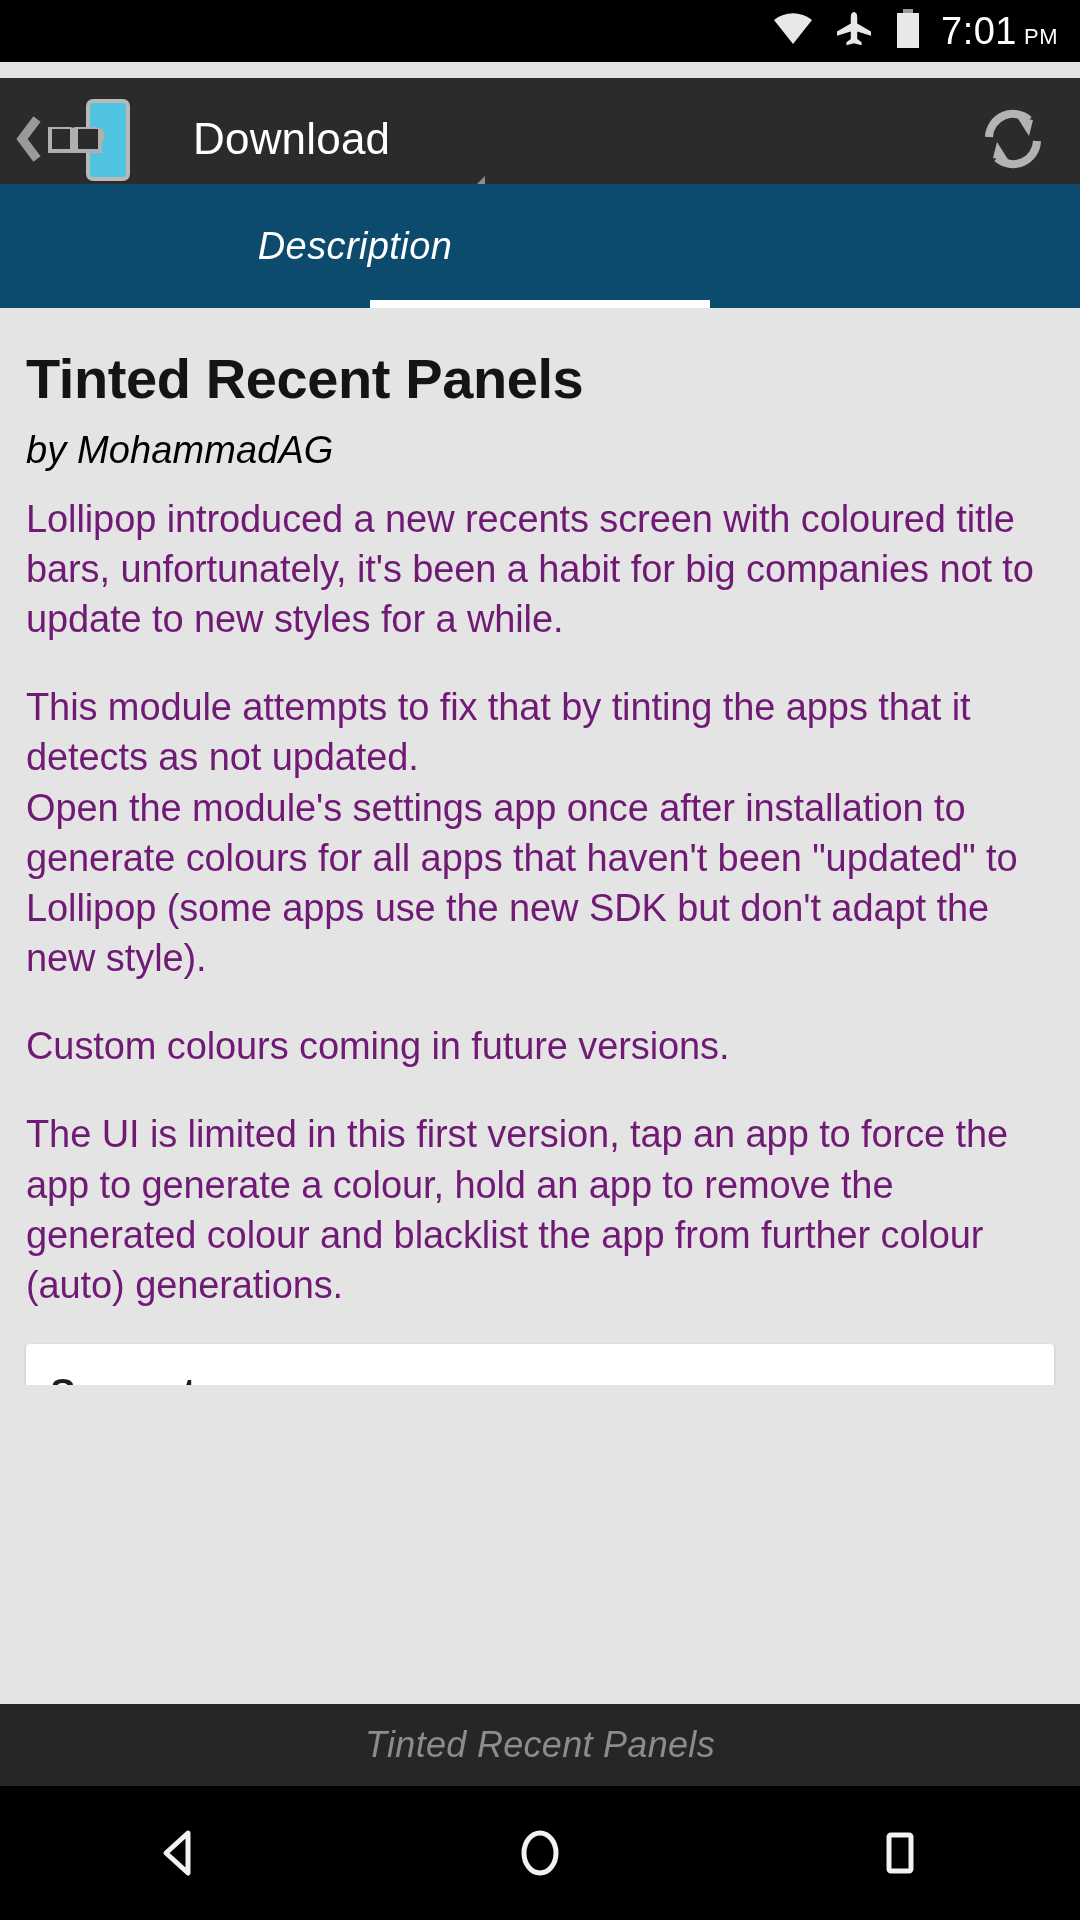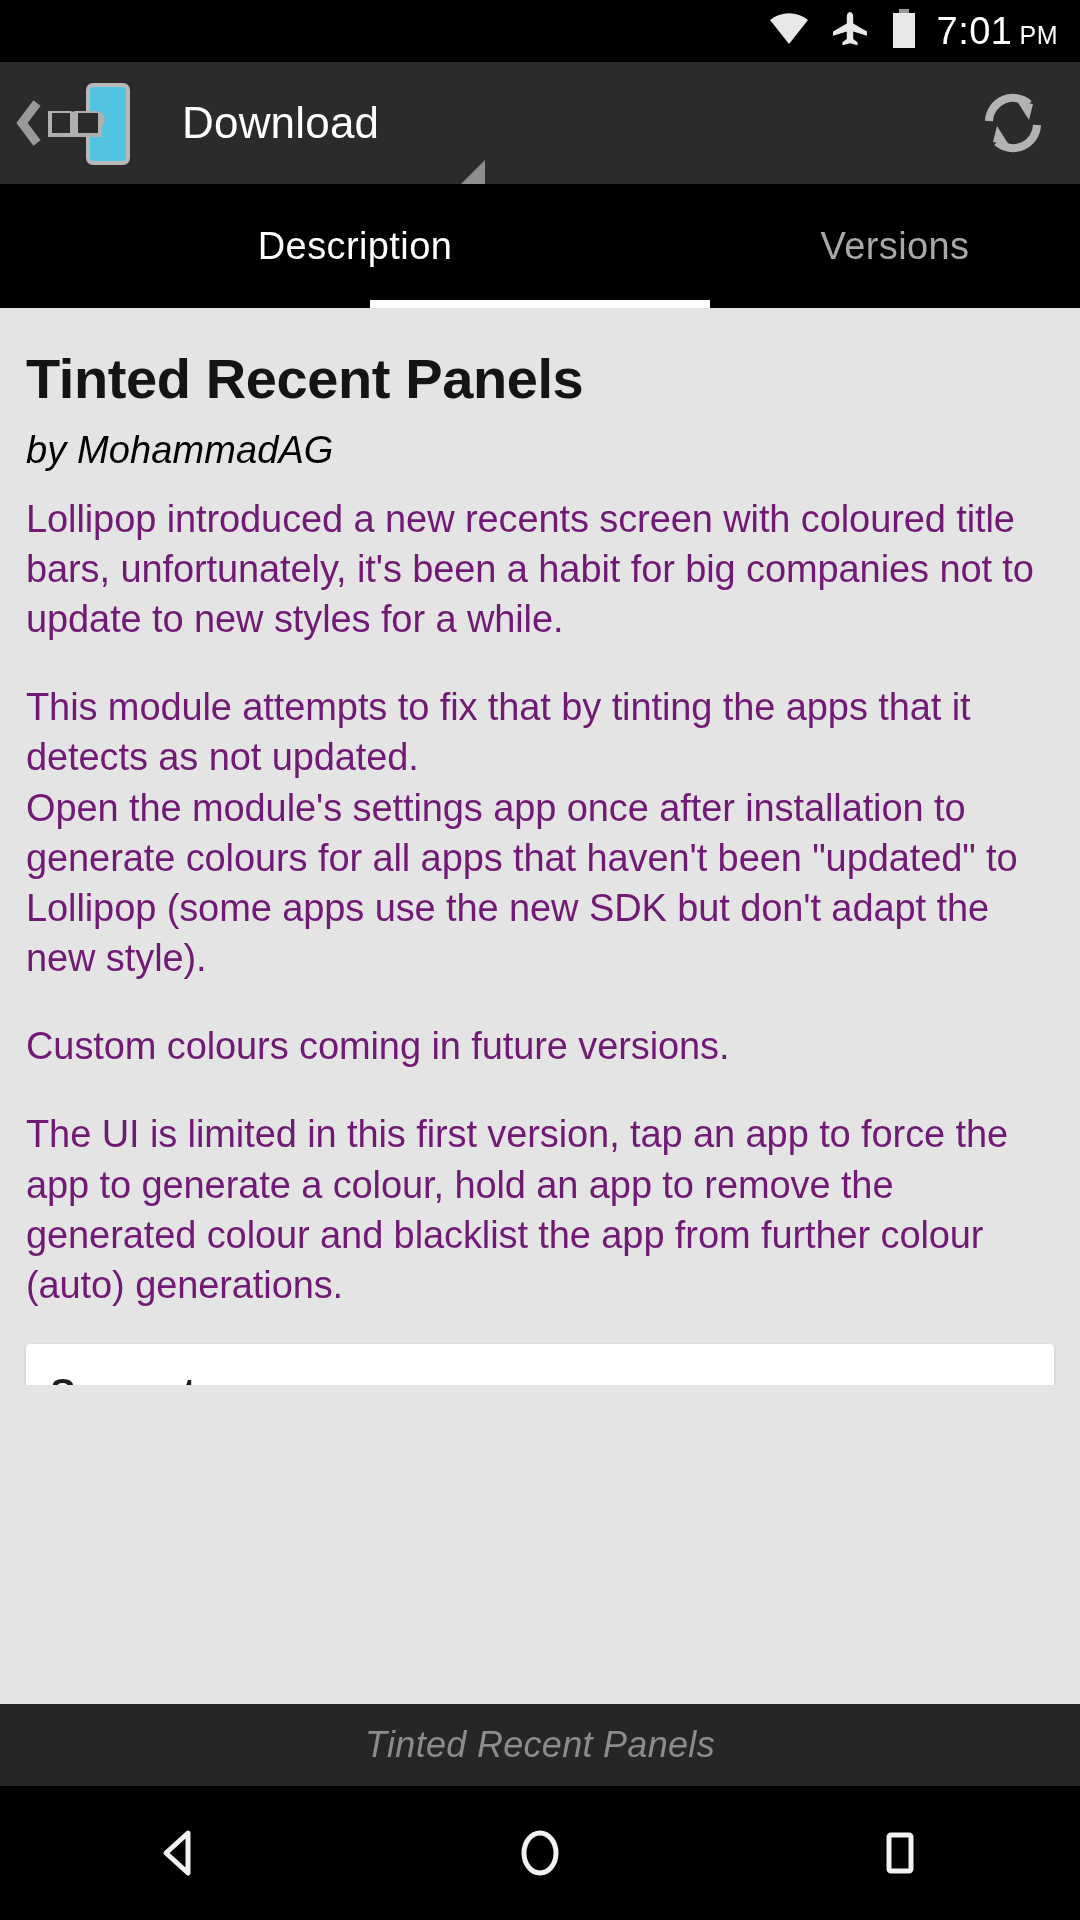--- a/index.html
+++ b/index.html
@@ -15,44 +15,45 @@
   .statusbar {
     position:absolute; top:0; left:0; width:1080px; height:62px;
     background:#000; display:flex; align-items:center; justify-content:flex-end;
     padding-right:22px;
   }
   .sb-icons { display:flex; align-items:center; gap:22px; }
   .sb-time {
     color:#fff; font-size:38px; letter-spacing:0.5px; margin-left:20px;
     display:flex; align-items:baseline; gap:7px;justify-content:space-between;
   }
-  .sb-ampm { font-size:25px; letter-spacing:0.5px; }
+  .sb-ampm { font-size:22px; letter-spacing:0.5px; }
 
   
   .actionbar {
-    position:absolute; top:62px; left:0; width:1080px; height:122px;
-    background:#2b2b2b; display:flex; align-items:center;
+    position:absolute; top:78px; left:0; width:1080px; height:122px;
+    background:#2b2b2b; display:flex; align-items:center;gap:11px;
   }
   .ab-home { display:flex; align-items:center; padding-left:10px; width:150px; }
   .ab-title {
     color:#fff; font-size:44px; font-weight:400; margin-left:32px; letter-spacing:0.2px;
   }
   .ab-spinner-caret {
     position:absolute; left:455px; top:98px;
     width:0; height:0; border-left:30px solid transparent; border-bottom:30px solid #8d8d8d;
   }
   .ab-refresh {
     position:absolute; right:28px; top:50%; transform:translateY(-50%);
     width:78px; height:78px; display:flex; align-items:center; justify-content:center;
   }
 
   
   .tabbar {
     position:absolute; top:184px; left:0; width:1080px; height:124px;
-    background:#000000;
+    background:#0c4a6e;
+    font-style:italic;
   }
   .tabs { display:flex; height:100%; align-items:flex-start; }
   .tab {
     height:100%; display:flex; align-items:center; justify-content:center;
     position:relative; font-size:38px; letter-spacing:0.4px;
   }
   .tab-desc { width:710px; color:#ffffff; }
   .tab-ver  { width:370px; color:#a8a8a8; justify-content:center; }
   .tab-indicator {
     position:absolute; bottom:0; left:370px; width:340px; height:8px; background:#ffffff;
@@ -154,23 +155,20 @@
         <path d="M32 58 l-16 -3 l4 -16 z" fill="#b3b3b3"></path>
       </svg>
     </div>
   </div>
 
   <div class="tabbar">
     <div class="tabs">
       <div class="tab tab-desc">
         <span>Description</span>
       </div>
-      <div class="tab tab-ver">
-        <span>Versions</span>
-      </div>
     </div>
     <div class="tab-indicator"></div>
   </div>
 
   <div class="content">
     <div class="mod-title">Tinted Recent Panels</div>
     <div class="mod-author">by MohammadAG</div>
 
     <div class="desc-block">
       <div class="desc-para">Lollipop introduced a new recents screen with coloured title bars, unfortunately, it's been a habit for big companies not to update to new styles for a while.</div>

